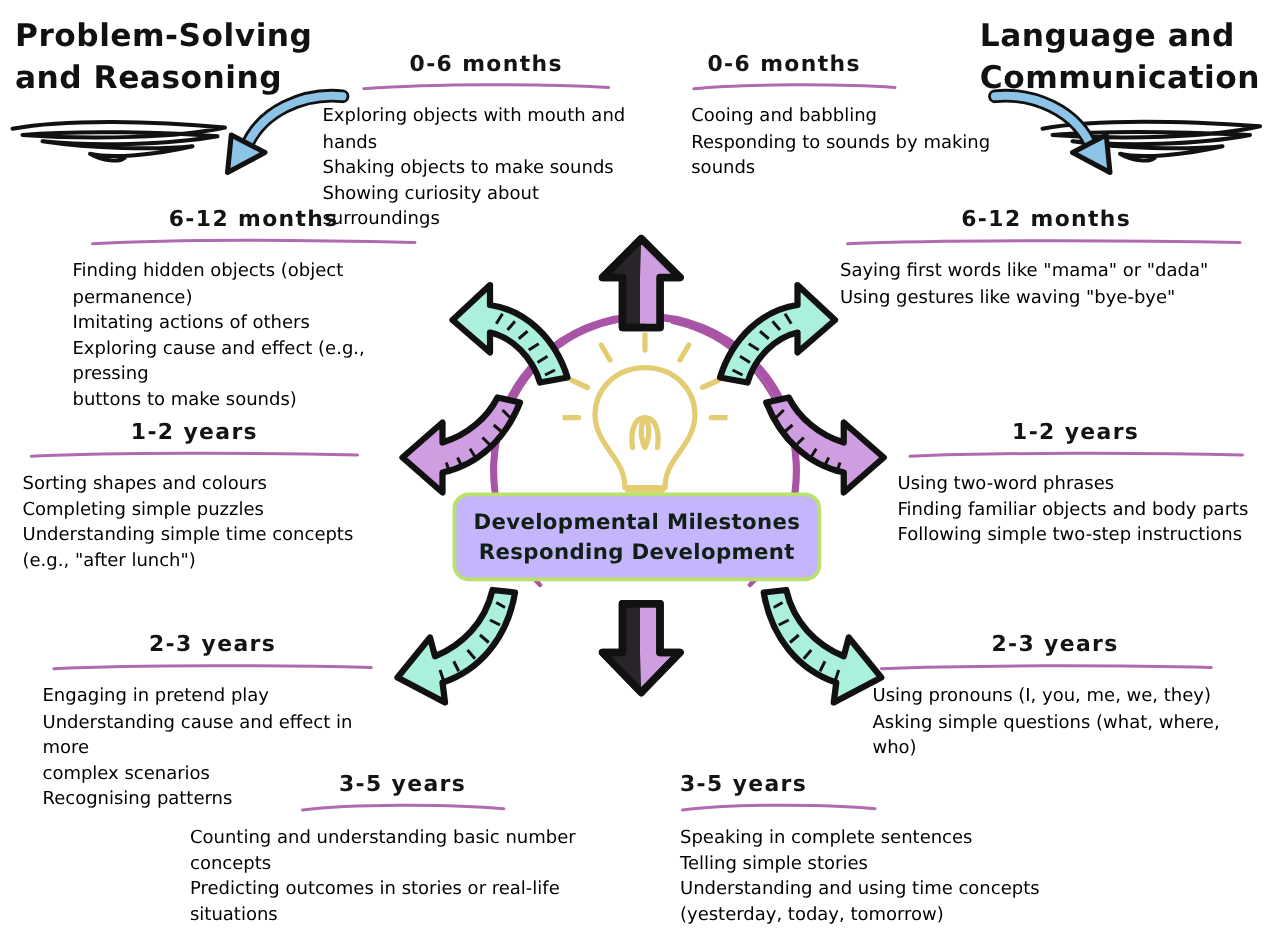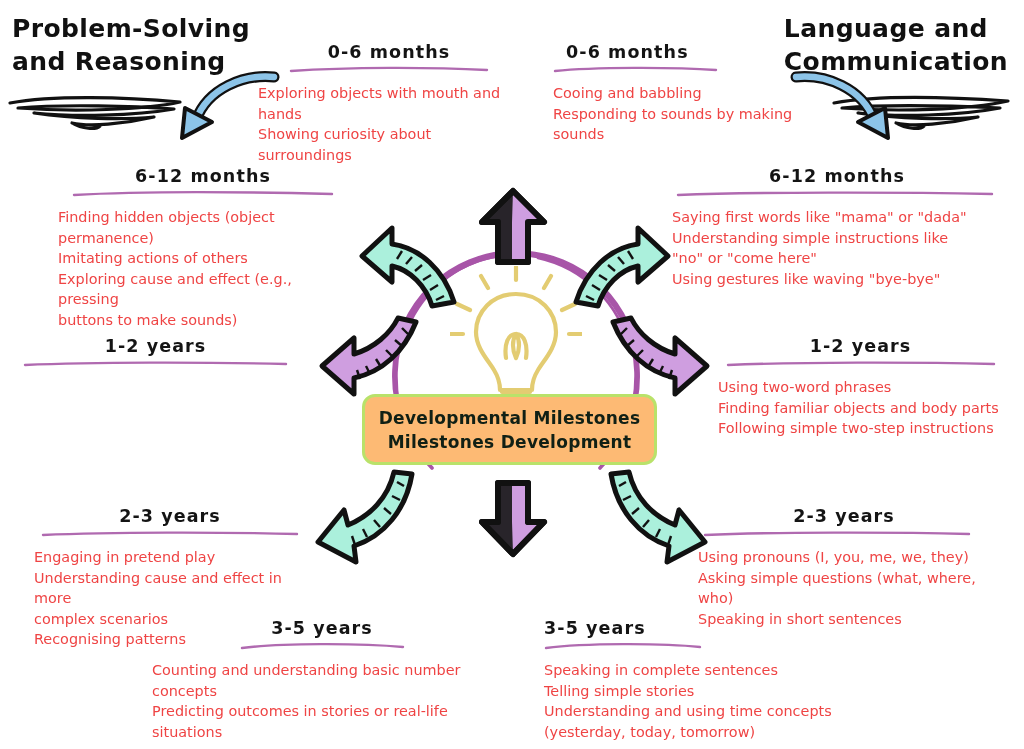--- a/index.html
+++ b/index.html
@@ -55,36 +55,36 @@
   }
   .block ul {
     list-style: none;
     margin: 9px 0 0 0;
     padding: 0;
   }
   .block li {
     font-family: "DejaVu Sans", "Liberation Sans", sans-serif;
     font-size: 14.4px;
     line-height: 20.5px;
-    color: #ef4444;
+    color: #000000;
     white-space: pre-line;
   }
   .block.align-center .heading { text-align: center; }
   .block.align-left   .heading { text-align: left; }
 
   
   #center-group { position: absolute; left: 330px; top: 188px; width: 372px; height: 360px; }
 
   #center-label {
     position: absolute;
     left: 32px;
     top: 206px;
     width: 295px;
     height: 71px;
-    background: #fdba74;
+    background: #c4b5fd;
     border: 3px solid #b9e26a;
     border-radius: 13px;
     box-sizing: border-box;
     display: flex;
     flex-direction: column;
     align-items: center;
     justify-content: center;
     gap: 4px;
   }
   #center-label .line {
@@ -131,20 +131,21 @@
     <path d="M100 70 L97 40 L70 54 Z" fill="#8cc4e8" stroke="#111" stroke-width="4" stroke-linejoin="round"></path>
   </svg>
 
   <div class="block align-center" style="left:258px; top:42px; width:262px;">
     <div class="heading">0-6 months</div>
     <svg class="rule" width="200" height="8" viewBox="0 0 200 8" style="margin-left:31px;">
       <path d="M2 5 C60 1, 140 1, 198 4" fill="none" stroke="#b06ab0" stroke-width="2.4" stroke-linecap="round"></path>
     </svg>
     <ul>
       <li>Exploring objects with mouth and hands</li>
+      <li>Shaking objects to make sounds</li>
       <li>Showing curiosity about surroundings</li>
     </ul>
   </div>
 
   <div class="block align-center" style="left:58px; top:166px; width:290px;">
     <div class="heading">6-12 months</div>
     <svg class="rule" width="262" height="8" viewBox="0 0 262 8" style="margin-left:14px;">
       <path d="M2 5 C70 1, 180 2, 260 4" fill="none" stroke="#b06ab0" stroke-width="2.4" stroke-linecap="round"></path>
     </svg>
     <ul>
@@ -153,20 +154,26 @@
       <li>Exploring cause and effect (e.g., pressing
 buttons to make sounds)</li>
     </ul>
   </div>
 
   <div class="block align-center" style="left:18px; top:336px; width:275px;">
     <div class="heading">1-2 years</div>
     <svg class="rule" width="265" height="8" viewBox="0 0 265 8" style="margin-left:5px;">
       <path d="M2 5 C70 2, 180 2, 263 4" fill="none" stroke="#b06ab0" stroke-width="2.4" stroke-linecap="round"></path>
     </svg>
+    <ul>
+      <li>Sorting shapes and colours</li>
+      <li>Completing simple puzzles</li>
+      <li>Understanding simple time concepts
+(e.g., "after lunch")</li>
+    </ul>
   </div>
 
   <div class="block align-center" style="left:34px; top:506px; width:272px;">
     <div class="heading">2-3 years</div>
     <svg class="rule" width="258" height="8" viewBox="0 0 258 8" style="margin-left:7px;">
       <path d="M2 5 C70 2, 180 2, 256 4" fill="none" stroke="#b06ab0" stroke-width="2.4" stroke-linecap="round"></path>
     </svg>
     <ul>
       <li>Engaging in pretend play</li>
       <li>Understanding cause and effect in more
@@ -197,22 +204,20 @@
     </ul>
   </div>
 
   <div class="block align-center" style="left:672px; top:166px; width:330px;">
     <div class="heading">6-12 months</div>
     <svg class="rule" width="318" height="8" viewBox="0 0 318 8" style="margin-left:4px;">
       <path d="M2 5 C80 2, 220 2, 316 4" fill="none" stroke="#b06ab0" stroke-width="2.4" stroke-linecap="round"></path>
     </svg>
     <ul>
       <li>Saying first words like "mama" or "dada"</li>
-      <li>Understanding simple instructions like
-"no" or "come here"</li>
       <li>Using gestures like waving "bye-bye"</li>
     </ul>
   </div>
 
   <div class="block align-center" style="left:718px; top:336px; width:285px;">
     <div class="heading">1-2 years</div>
     <svg class="rule" width="270" height="8" viewBox="0 0 270 8" style="margin-left:8px;">
       <path d="M2 5 C70 2, 190 2, 268 4" fill="none" stroke="#b06ab0" stroke-width="2.4" stroke-linecap="round"></path>
     </svg>
     <ul>
@@ -223,21 +228,20 @@
   </div>
 
   <div class="block align-center" style="left:698px; top:506px; width:292px;">
     <div class="heading">2-3 years</div>
     <svg class="rule" width="268" height="8" viewBox="0 0 268 8" style="margin-left:5px;">
       <path d="M2 5 C70 2, 190 2, 266 4" fill="none" stroke="#b06ab0" stroke-width="2.4" stroke-linecap="round"></path>
     </svg>
     <ul>
       <li>Using pronouns (I, you, me, we, they)</li>
       <li>Asking simple questions (what, where, who)</li>
-      <li>Speaking in short sentences</li>
     </ul>
   </div>
 
   <div class="block align-left" style="left:544px; top:618px; width:320px;">
     <div class="heading">3-5 years</div>
     <svg class="rule" width="158" height="9" viewBox="0 0 158 9">
       <path d="M2 6 C40 1, 118 1, 156 5" fill="none" stroke="#b06ab0" stroke-width="2.4" stroke-linecap="round"></path>
     </svg>
     <ul>
       <li>Speaking in complete sentences</li>
@@ -350,18 +354,18 @@
           <path d="M25 26 L17 30"></path>
           <path d="M33 38 L26 44"></path>
         <path d="M43 50 L37 57"></path>
           <path d="M54 59 L50 67"></path>
           <path d="M65 66 L62 75"></path>
       </g>
     </svg>
 
     <div id="center-label">
       <div class="line">Developmental Milestones</div>
-      <div class="line">Milestones Development</div>
+      <div class="line">Responding Development</div>
     </div>
 
   </div>
 
 </div>
 
 </body></html>

